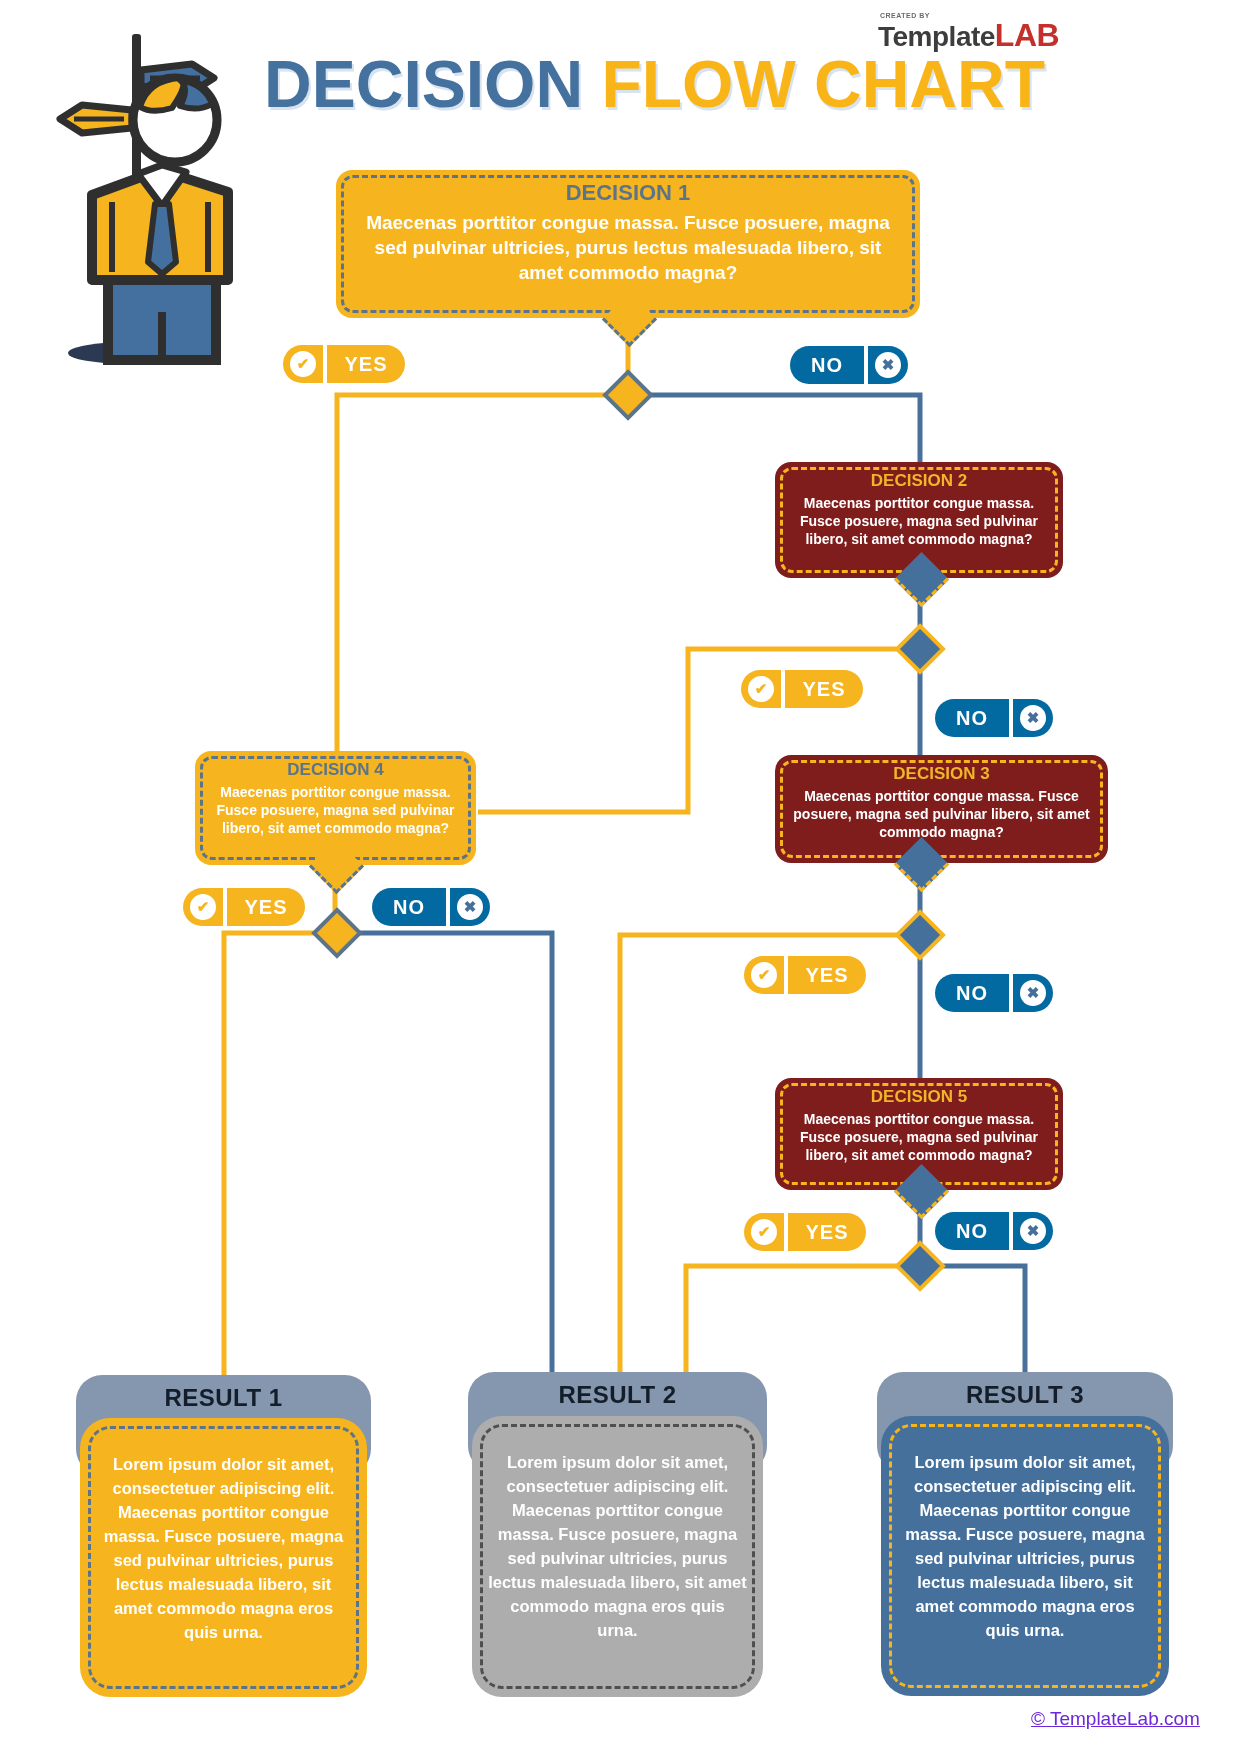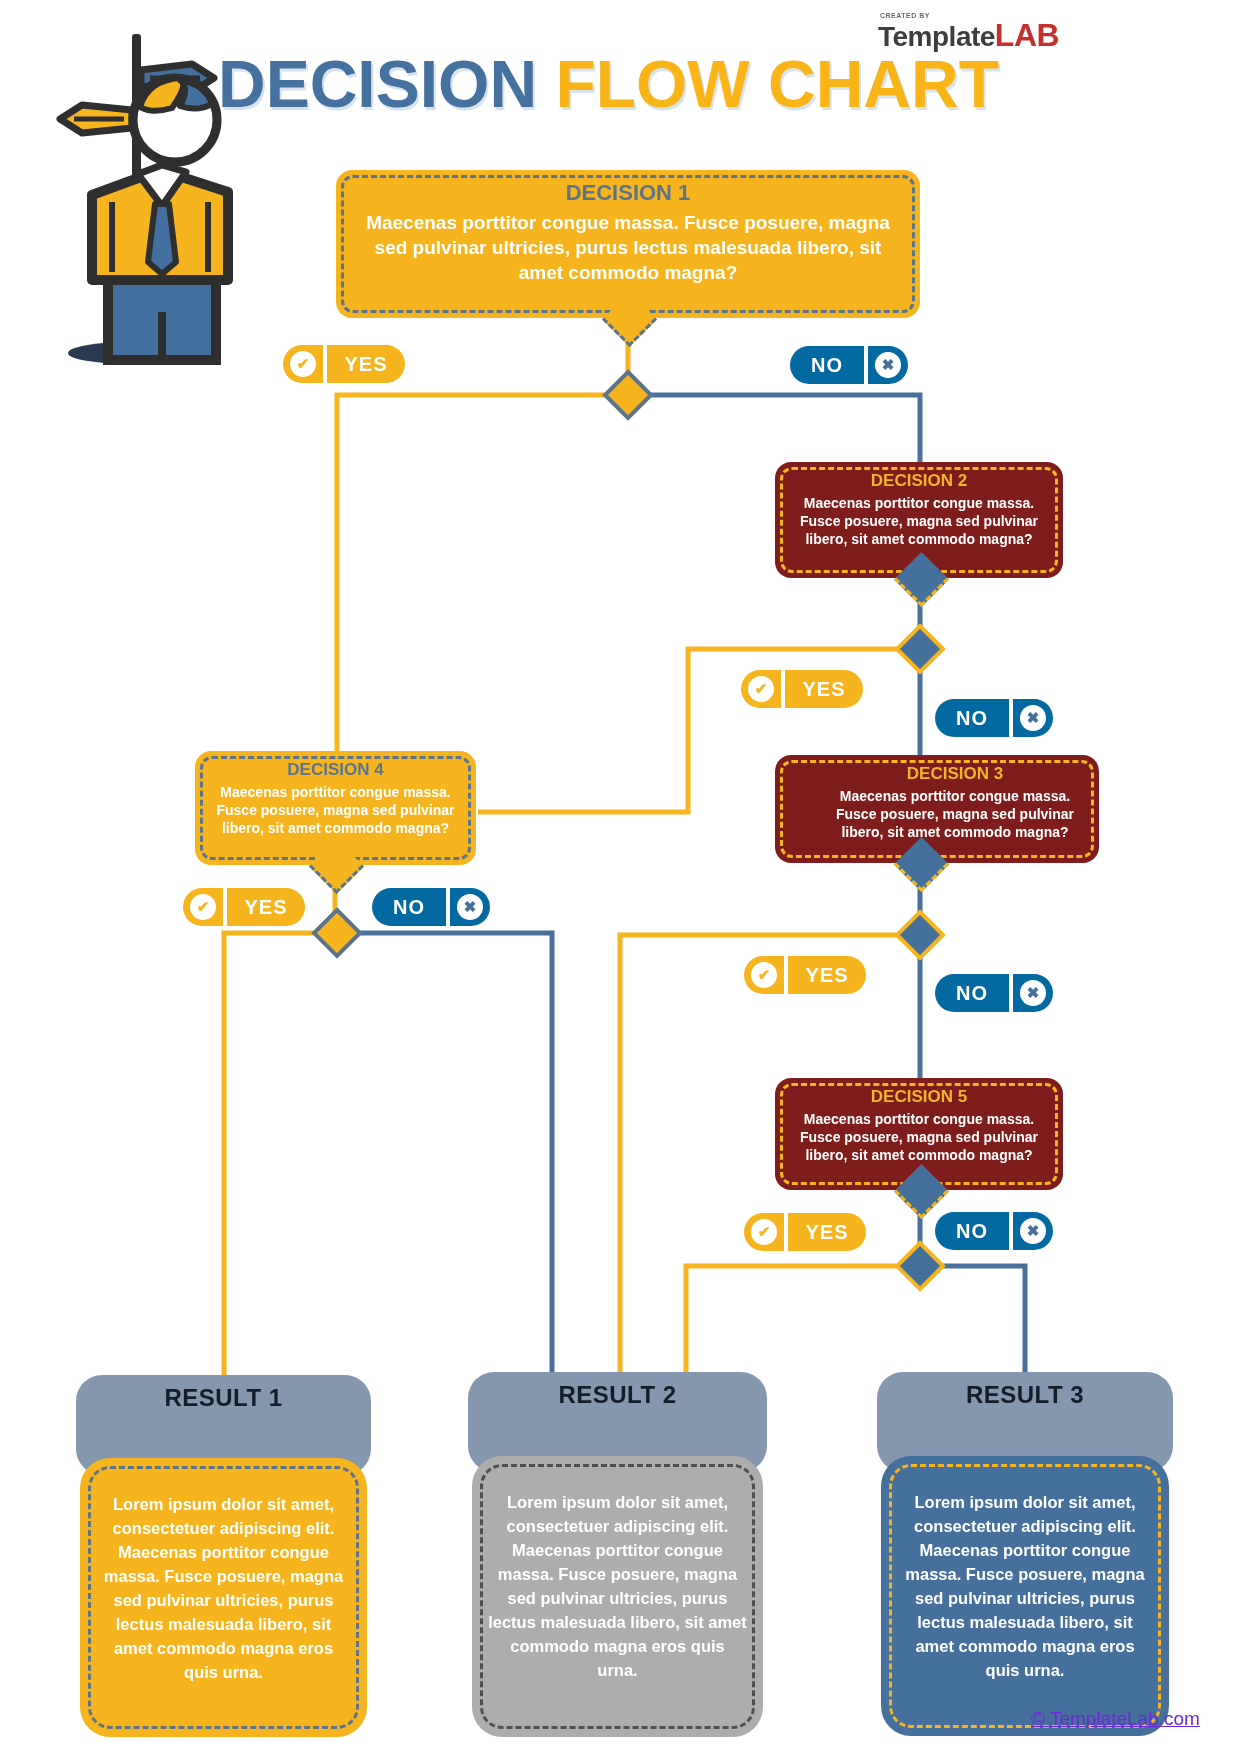--- a/index.html
+++ b/index.html
@@ -4,22 +4,22 @@
 <style>
   html,body{margin:0;padding:0;background:#ffffff;}
   body{font-family:"Liberation Sans", sans-serif;}
   .page{position:relative;width:1240px;height:1754px;background:#ffffff;overflow:hidden;}
 
   
   .logo{position:absolute;left:878px;top:12px;width:170px;text-align:left;line-height:1;}
   .logo .created{font-size:7px;font-weight:bold;letter-spacing:.5px;color:#6b6b6b;display:block;margin-left:2px;}
   .logo .t1{font-size:28px;font-weight:bold;color:#3d3d3d;letter-spacing:-.5px;}
   .logo .t2{font-size:32px;font-weight:bold;color:#c4302b;letter-spacing:-.5px;}
-  .title{position:absolute;left:218px;top:46px;width:810px;font-size:66px;font-weight:600;
-         letter-spacing:0;white-space:nowrap;text-shadow:2px 3px 0 #d7e3ef;}
+  .title{position:absolute;left:235px;top:46px;width:810px;font-size:66px;font-weight:600;
+         letter-spacing:0;white-space:nowrap;text-shadow:2px 3px 0 #d7e3ef;text-align:right;}
   .title .p1{color:#45719f;}
   .title .p2{color:#f9b518;}
 
   
   .lines{position:absolute;left:0;top:0;width:1240px;height:1754px;}
 
   
   .dbox{position:absolute;border-radius:16px;text-align:center;}
   .dbox .dash{position:absolute;inset:5px;border:3px dashed;border-radius:12px;z-index:1;pointer-events:none;}
   .dbox .ptr{position:absolute;width:36px;height:36px;transform:rotate(45deg);z-index:2;
@@ -52,21 +52,21 @@
   .pill-no .seg{background:#0369a1;}
   .pill-no .lab{border-radius:19px 0 0 19px;}
   .circ{width:26px;height:26px;border-radius:50%;background:#ffffff;display:flex;
         align-items:center;justify-content:center;font-size:15px;font-weight:bold;}
   .circ.chk{color:#f6b41e;}
   .circ.ex{color:#46709c;}
 
   
   .slab{position:absolute;background:#8597af;border-radius:26px;text-align:center;}
   .rtitle{font-size:24px;font-weight:bold;color:#141e2a;margin-top:9px;letter-spacing:.5px;}
-  .rbody{position:absolute;border-radius:30px;text-align:center;margin-top:40px;}
+  .rbody{position:absolute;border-radius:30px;text-align:center;}
   .rbody .dash{position:absolute;inset:8px;border:3px dashed;border-radius:22px;pointer-events:none;}
   .rbody .txt{position:relative;padding:34px 16px 0;color:#ffffff;font-weight:bold;
               font-size:16.5px;line-height:24px;}
   .r-yellow{background:#f6b41e;} .r-yellow .dash{border-color:#5c7489;}
   .r-gray{background:#adadad;}   .r-gray .dash{border-color:#4f4f4f;}
   .r-blue{background:#46709c;}   .r-blue .dash{border-color:#f6b41e;}
 
   
   .footer{position:absolute;left:1031px;top:1708px;font-size:19px;color:#6d28d9;
           text-decoration:underline;font-weight:500;}
@@ -141,21 +141,21 @@
 
   <div class="dbox v-blue small" style="left:775px;top:462px;width:288px;height:116px;">
     <div class="dash"></div>
     <div class="ptr" style="left:127px;top:calc(100% - 18px);"></div>
     <div class="txt">
       <div class="dtitle">DECISION 2</div>
       <div class="dbody">Maecenas porttitor congue massa. Fusce posuere, magna sed pulvinar libero, sit amet commodo magna?</div>
     </div>
   </div>
 
-  <div class="dbox v-blue small" style="left:775px;top:755px;width:288px;height:108px;padding-left:36px;">
+  <div class="dbox v-blue small" style="left:775px;top:755px;width:333px;height:108px;">
     <div class="dash"></div>
     <div class="ptr" style="left:127px;top:calc(100% - 18px);"></div>
     <div class="txt">
       <div class="dtitle">DECISION 3</div>
       <div class="dbody">Maecenas porttitor congue massa. Fusce posuere, magna sed pulvinar libero, sit amet commodo magna?</div>
     </div>
   </div>
 
   <div class="dbox v-yellow small" style="left:195px;top:751px;width:281px;height:114px;">
     <div class="dash"></div>

